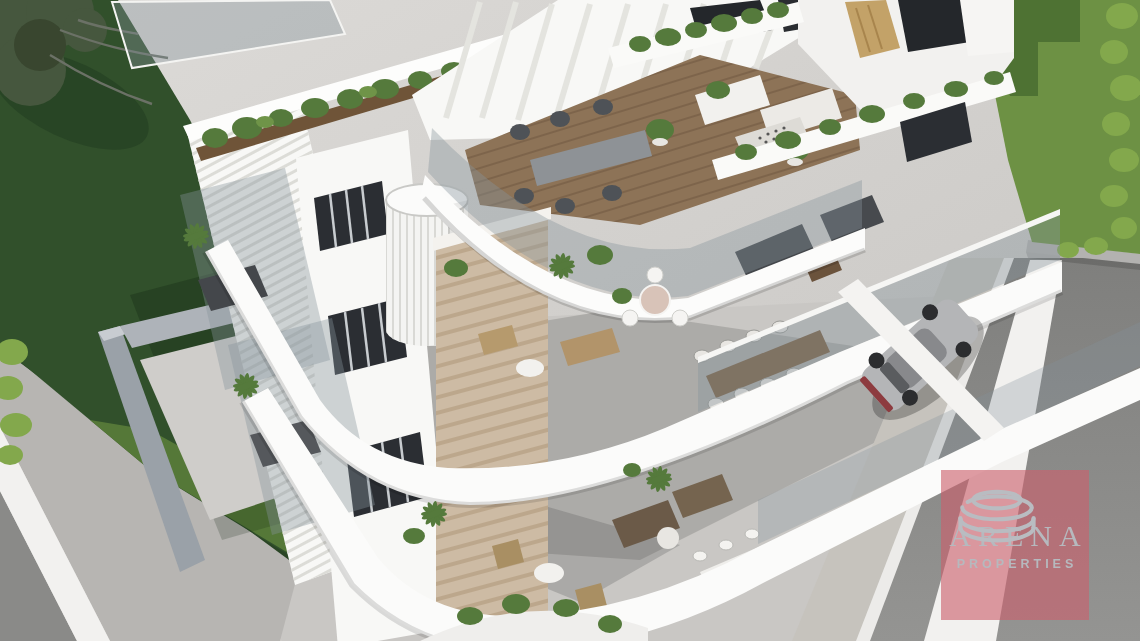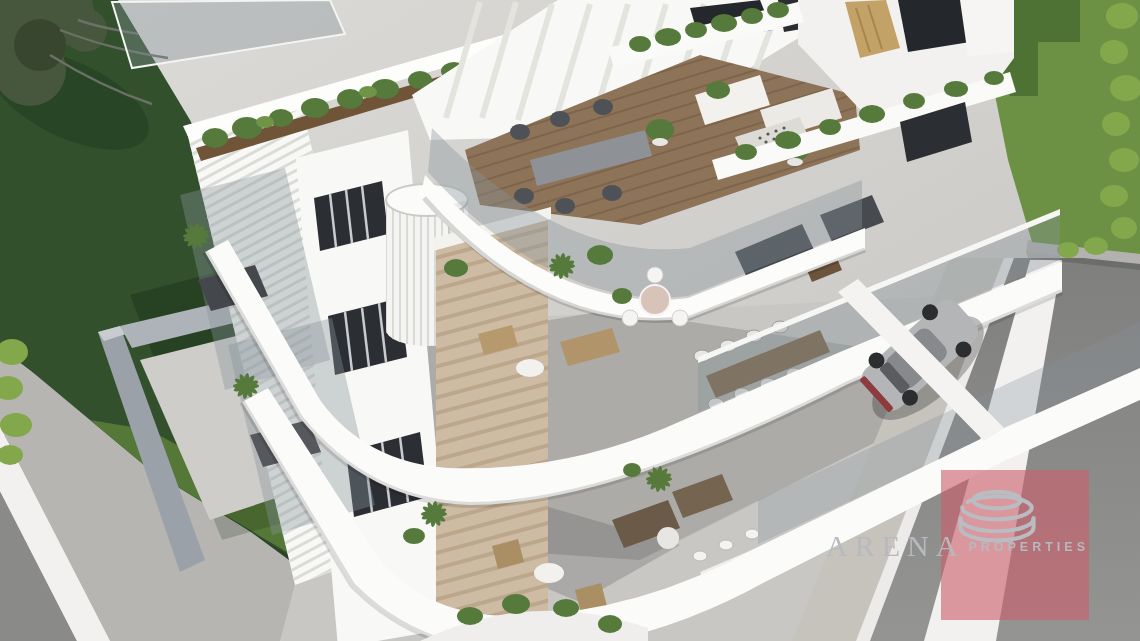--- a/index.html
+++ b/index.html
@@ -1,21 +1,21 @@
 <!DOCTYPE html>
 <html><head>
 <meta charset="utf-8">
 <style>
   html,body{margin:0;padding:0;background:#e8e8e8;}
   #stage{position:relative;width:1140px;height:641px;overflow:hidden;
          font-family:"Liberation Sans",sans-serif;background:#d3d1ce;}
   #stage svg{position:absolute;left:0;top:0;display:block;}
   .watermark{position:absolute;left:941px;top:470px;width:148px;height:150px;
-             display:flex;flex-direction:row;align-items:center;
-             justify-content:flex-end;pointer-events:none;}
+             display:flex;flex-direction:column;align-items:center;
+             justify-content:center;pointer-events:none;}
   .wm-logo{margin-top:10px;width:112px;height:64px;}
   .wm-brand{font-family:"Liberation Serif",serif;font-size:30px;line-height:32px;
             letter-spacing:7px;text-indent:7px;font-weight:400;margin-top:2px;}
   .wm-tagline{font-family:"Liberation Sans",sans-serif;font-size:12.5px;line-height:15px;
               letter-spacing:4px;text-indent:4px;font-weight:700;margin-top:5px;}
 </style>
 </head>
 <body>
 
 <div id="stage">

